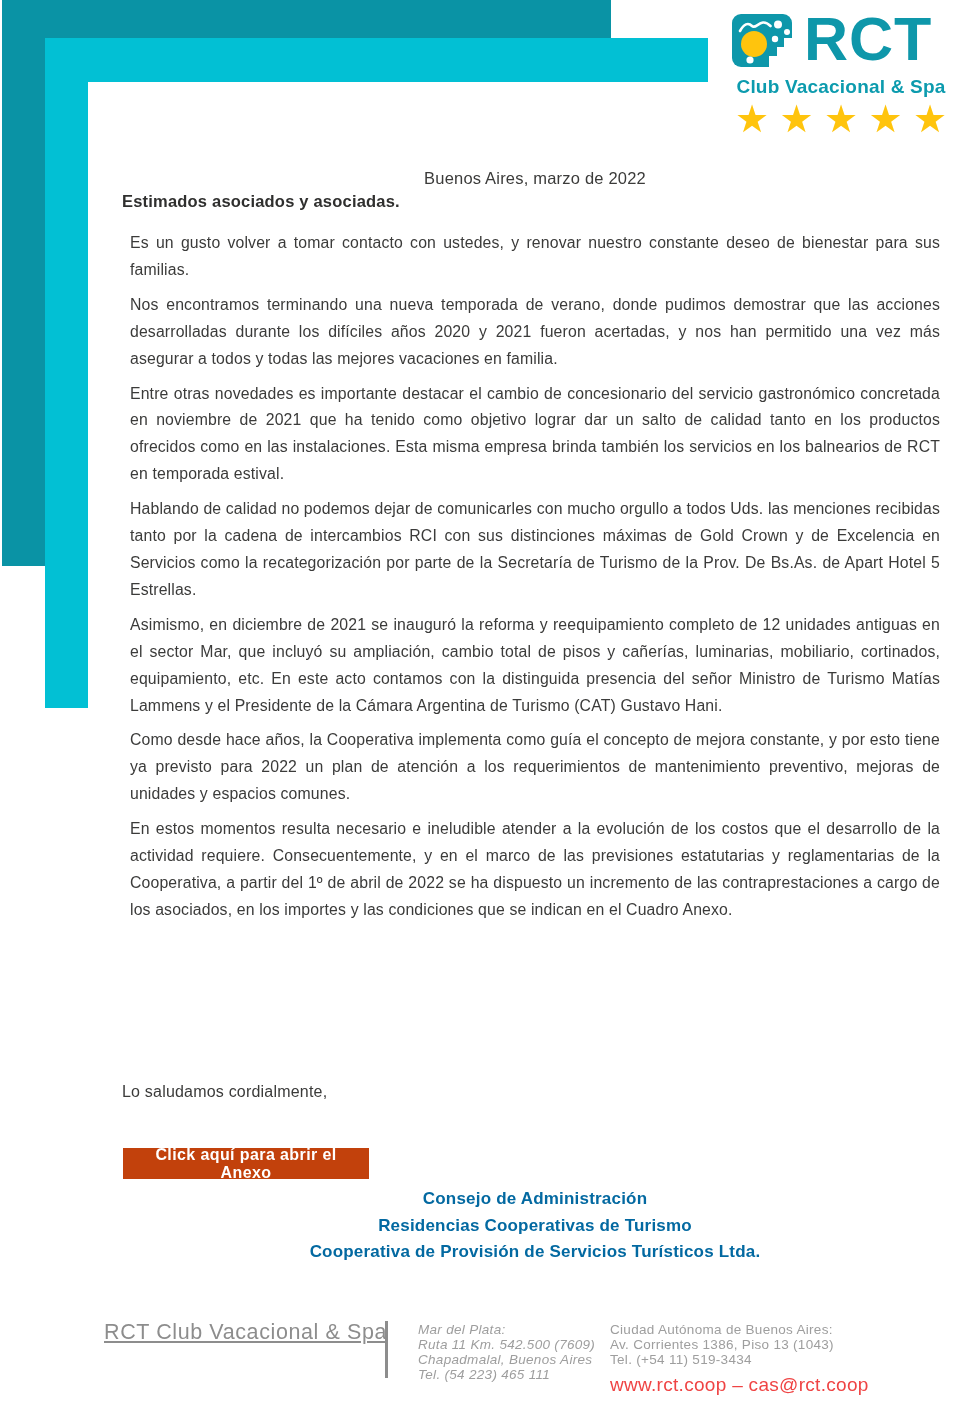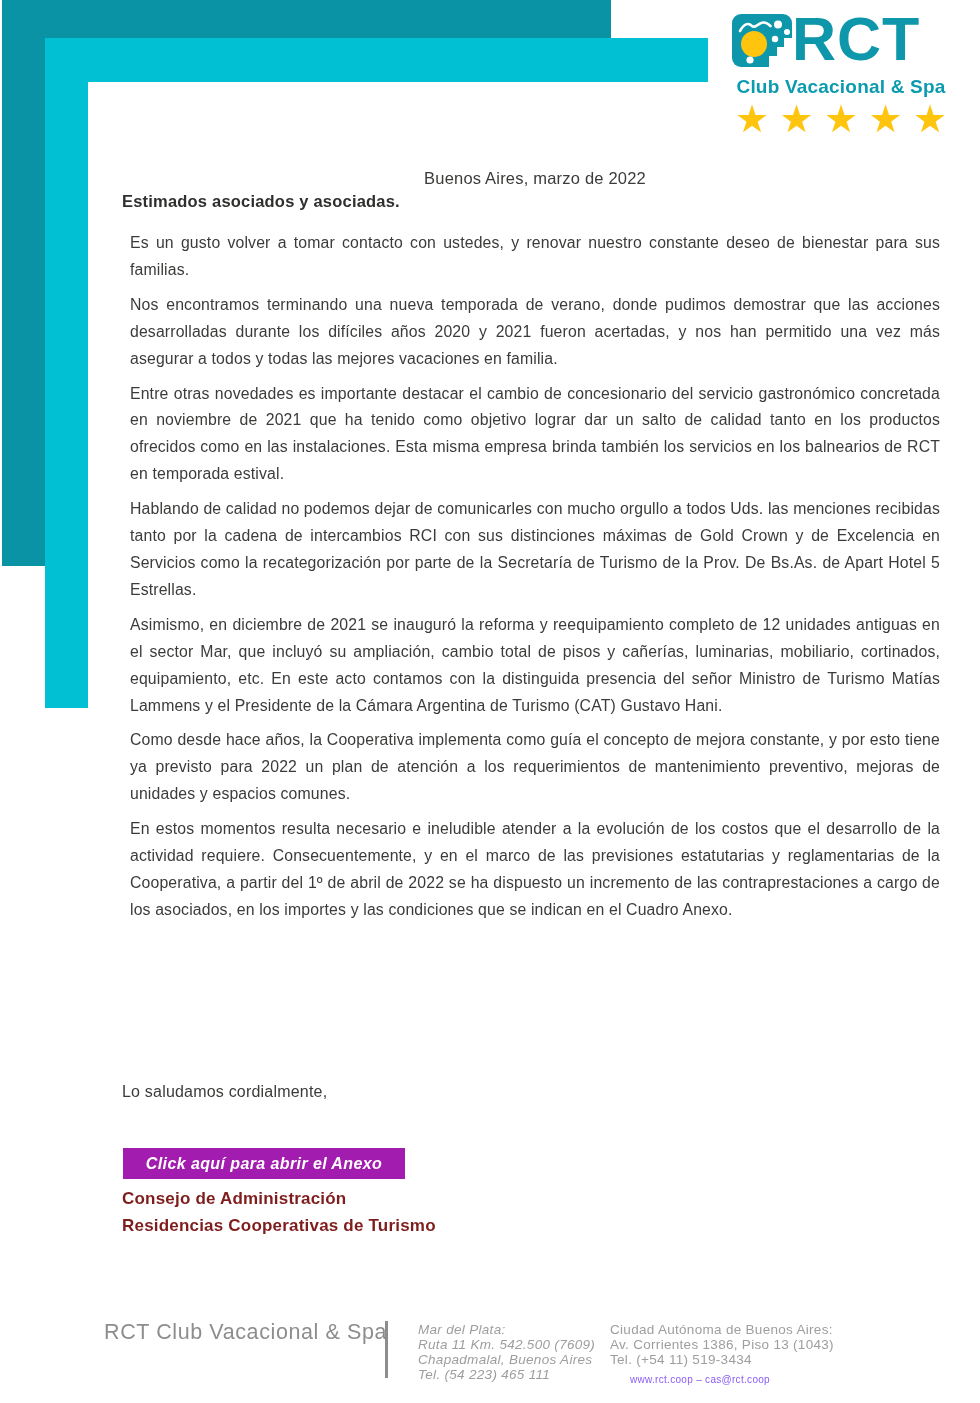--- a/index.html
+++ b/index.html
@@ -9,59 +9,59 @@
     font-family:"Liberation Sans", sans-serif;
     -webkit-font-smoothing:antialiased;
   }
   
   .band-dark  { position:absolute; left:2px;  top:0;    width:609px; height:566px; background:#0A93A5; }
   .band-cyan  { position:absolute; left:45px; top:38px; width:663px; height:670px; background:#02C0D4; }
   .content-card { position:absolute; left:88px; top:82px; width:892px; height:1321px; background:#ffffff; }
 
   
   .logo-block { position:absolute; top:14px; right:30px; width:218px; }
-  .logo-row   { display:flex; align-items:flex-start; gap:0; }
+  .logo-row   { display:flex; align-items:flex-start; gap:12px; }
   .logo-mark svg { width:60px; height:53px; display:block; }
   .logo-word  { font-size:61px; font-weight:bold; color:#0E97AA; line-height:51px; letter-spacing:1px; }
   .logo-tagline { margin-top:9px; text-align:center; font-size:19px; font-weight:bold;
                   color:#0C9BAE; letter-spacing:0.2px; white-space:nowrap; }
   .logo-stars { margin-top:3px; display:flex; justify-content:space-between; padding:0 3px;
                 color:#FFC40D; font-size:38px; line-height:36px;
                 font-family:"DejaVu Sans", sans-serif; }
 
   
   .date-line { position:absolute; top:169px; left:122px; width:826px; text-align:center;
                font-size:16.5px; color:#3B3B3A; letter-spacing:0.2px; }
   .greeting  { position:absolute; top:192px; left:122px;
                font-size:16.5px; font-weight:bold; color:#2F2F2E; letter-spacing:0.2px; }
   .body-text { position:absolute; top:222px; left:122px; width:826px;
                font-size:15.8px; line-height:26.9px; color:#3B3B3A;
                text-align:justify; letter-spacing:0.15px; }
   .body-text p { margin:8px; }
   .closing   { position:absolute; top:1083px; left:122px; font-size:16px; color:#3B3B3A; letter-spacing:0.2px; }
 
-  .anexo-button { position:absolute; top:1148px; left:123px; width:282px; height:31px;
-                  background:#a21caf; color:#ffffff; font-size:16px; font-weight:bold;
+  .anexo-button { position:absolute; top:1148px; left:123px; width:246px; height:31px;
+                  background:#c2410c; color:#ffffff; font-size:16px; font-weight:bold;
                   display:flex; align-items:center; justify-content:center;
                   letter-spacing:0.4px; border:none; cursor:pointer;
-                  font-family:"Liberation Sans", sans-serif;font-style:italic; }
+                  font-family:"Liberation Sans", sans-serif; }
 
-  .signature { position:absolute; top:1186px; left:122px; width:826px; text-align:left;
-               font-size:17px; font-weight:bold; color:#7f1d1d; line-height:26.5px; letter-spacing:0.2px; }
+  .signature { position:absolute; top:1186px; left:122px; width:826px; text-align:center;
+               font-size:17px; font-weight:bold; color:#0369a1; line-height:26.5px; letter-spacing:0.2px; }
 
   
   .footer-brand   { position:absolute; top:1320px; left:104px; font-size:21.5px;
-                    color:#8D8D8D; letter-spacing:0.6px; }
+                    color:#8D8D8D; letter-spacing:0.6px;text-decoration:underline; }
   .footer-divider { position:absolute; top:1321px; left:385px; width:3px; height:57px; background:#8D8D8D; }
   .footer-col     { position:absolute; top:1322px; font-size:13.5px; line-height:15px;
                     color:#9E9E9E; letter-spacing:0.3px; }
   .footer-col-1   { left:418px;font-style:italic; }
   .footer-col-2   { left:610px; }
-  .footer-website { position:absolute; top:1374px; left:610px; font-size:10px;
-                    color:#8b5cf6; letter-spacing:0.3px;margin-left:20px; }
+  .footer-website { position:absolute; top:1374px; left:610px; font-size:19px;
+                    color:#ef4444; letter-spacing:0.3px; }
 </style>
 </head>
 <body>
 
 <div class="band-dark"></div>
 <div class="band-cyan"></div>
 <div class="content-card"></div>
 
 <div class="logo-block">
   <div class="logo-row">
@@ -107,20 +107,21 @@
     <p>En estos momentos resulta necesario e ineludible atender a la evolución de los costos que el desarrollo de la actividad requiere. Consecuentemente, y en el marco de las previsiones estatutarias y reglamentarias de la Cooperativa, a partir del 1º de abril de 2022 se ha dispuesto un incremento de las contraprestaciones a cargo de los asociados, en los importes y las condiciones que se indican en el Cuadro Anexo.</p>
   </div>
 
 <div class="closing">Lo saludamos cordialmente,</div>
 
 <button class="anexo-button">Click aquí para abrir el Anexo</button>
 
 <div class="signature">
     <div>Consejo de Administración</div>
     <div>Residencias Cooperativas de Turismo</div>
+    <div>Cooperativa de Provisión de Servicios Turísticos Ltda.</div>
   </div>
 
 <div class="footer-brand">RCT Club Vacacional &amp; Spa</div>
 <div class="footer-divider"></div>
 <div class="footer-col footer-col-1">
     <div>Mar del Plata:</div>
     <div>Ruta 11 Km. 542.500 (7609)</div>
     <div>Chapadmalal, Buenos Aires</div>
     <div>Tel. (54 223) 465 111</div>
   </div>

